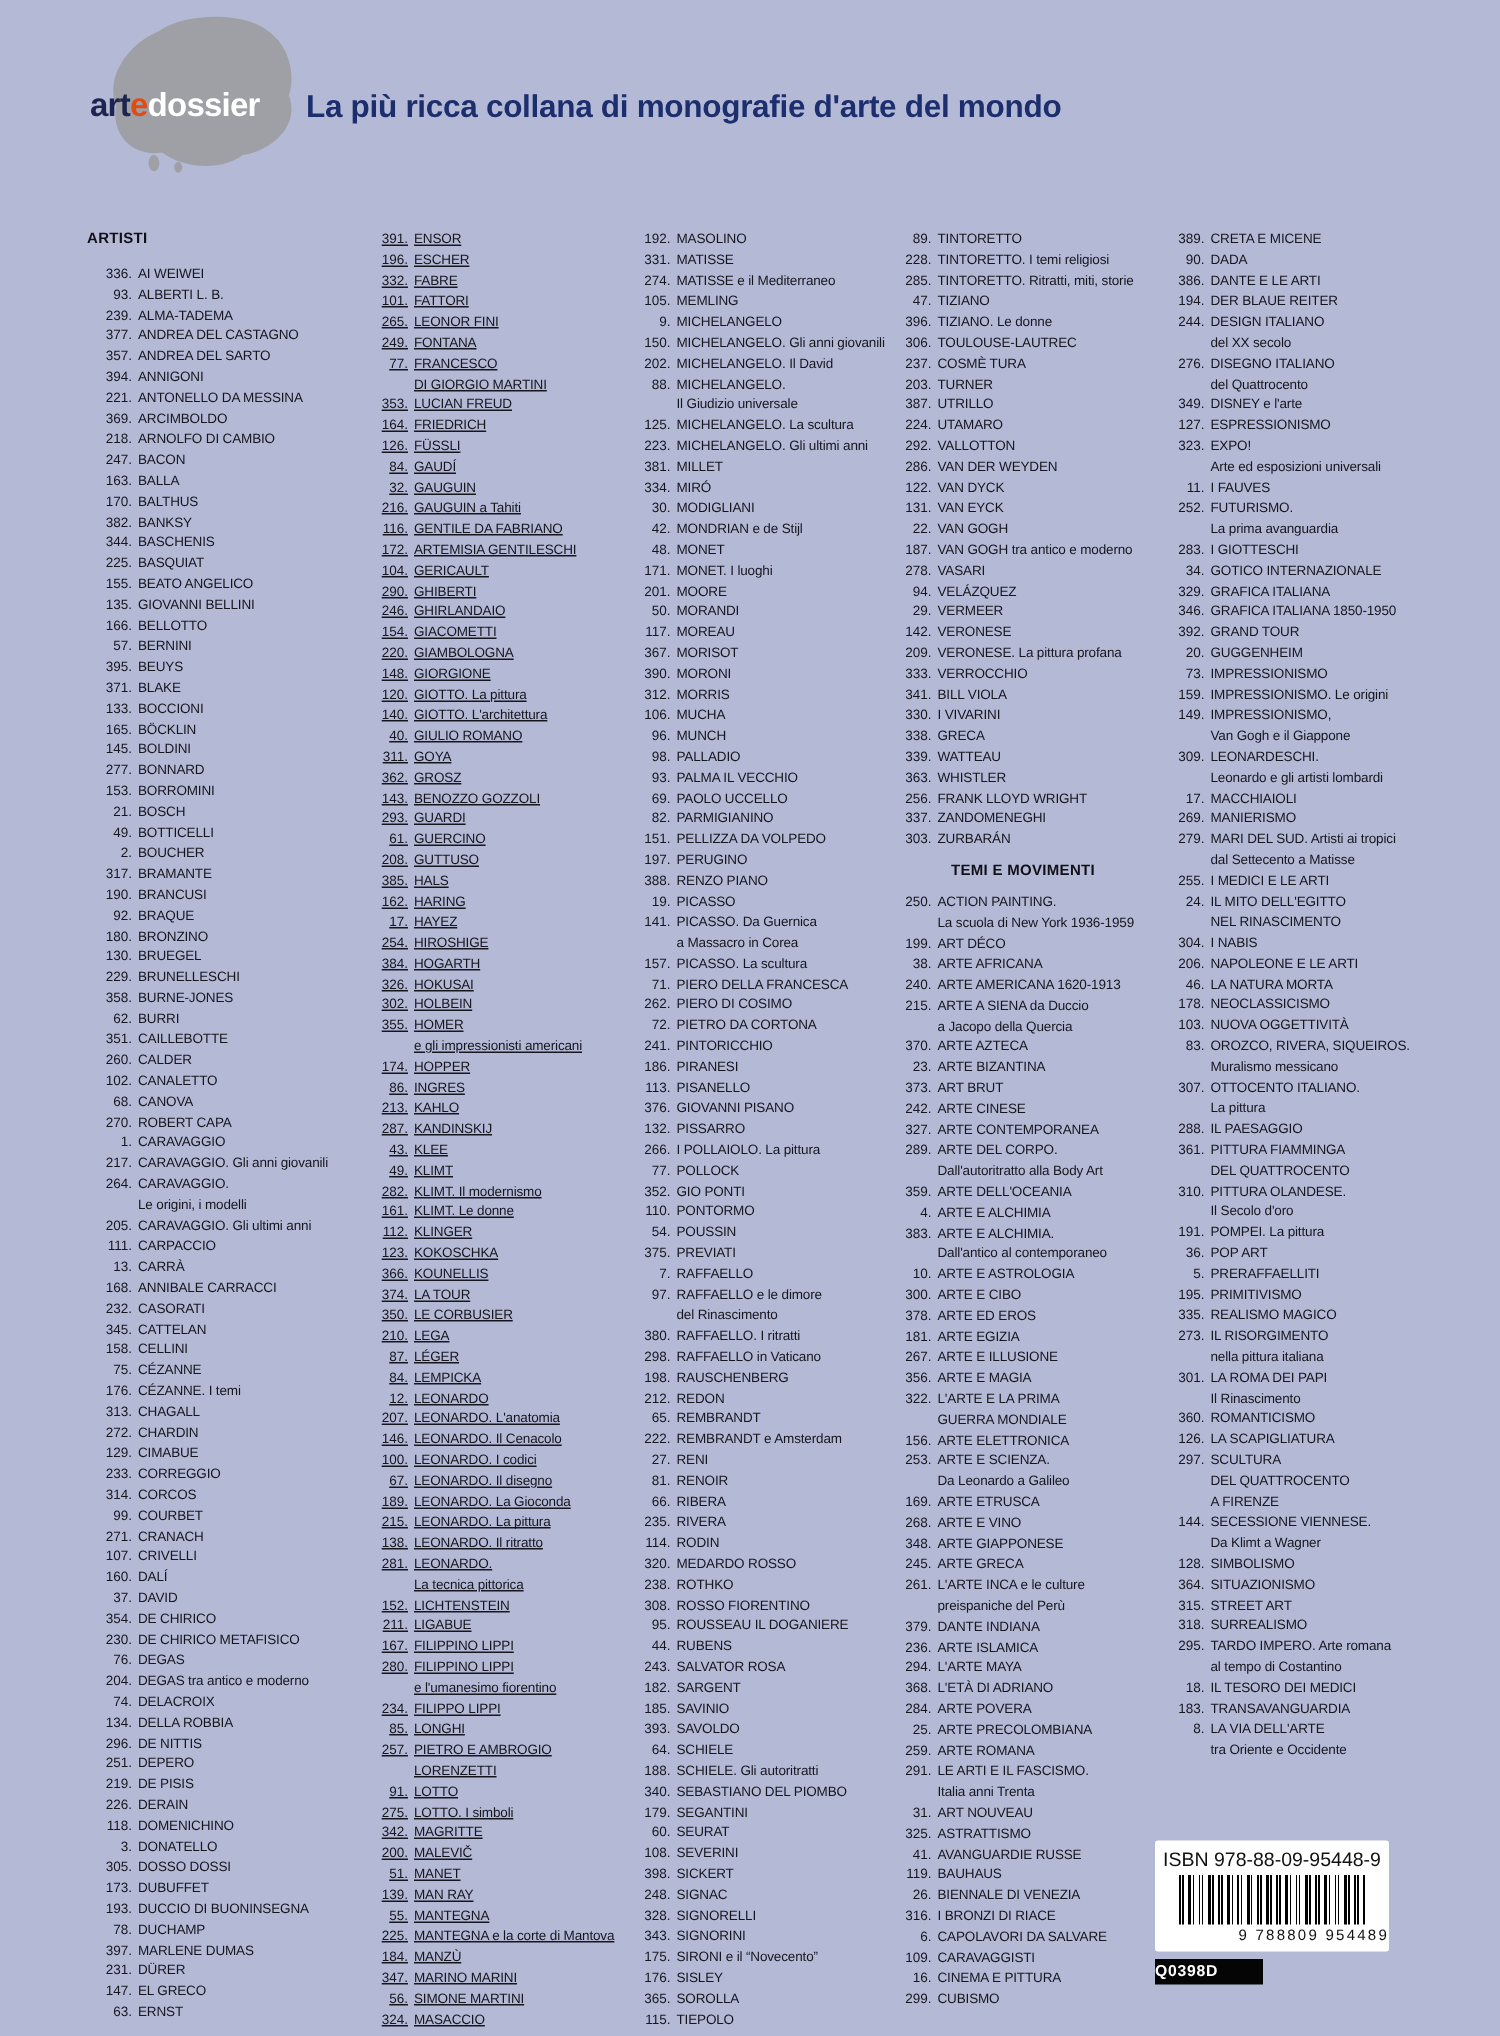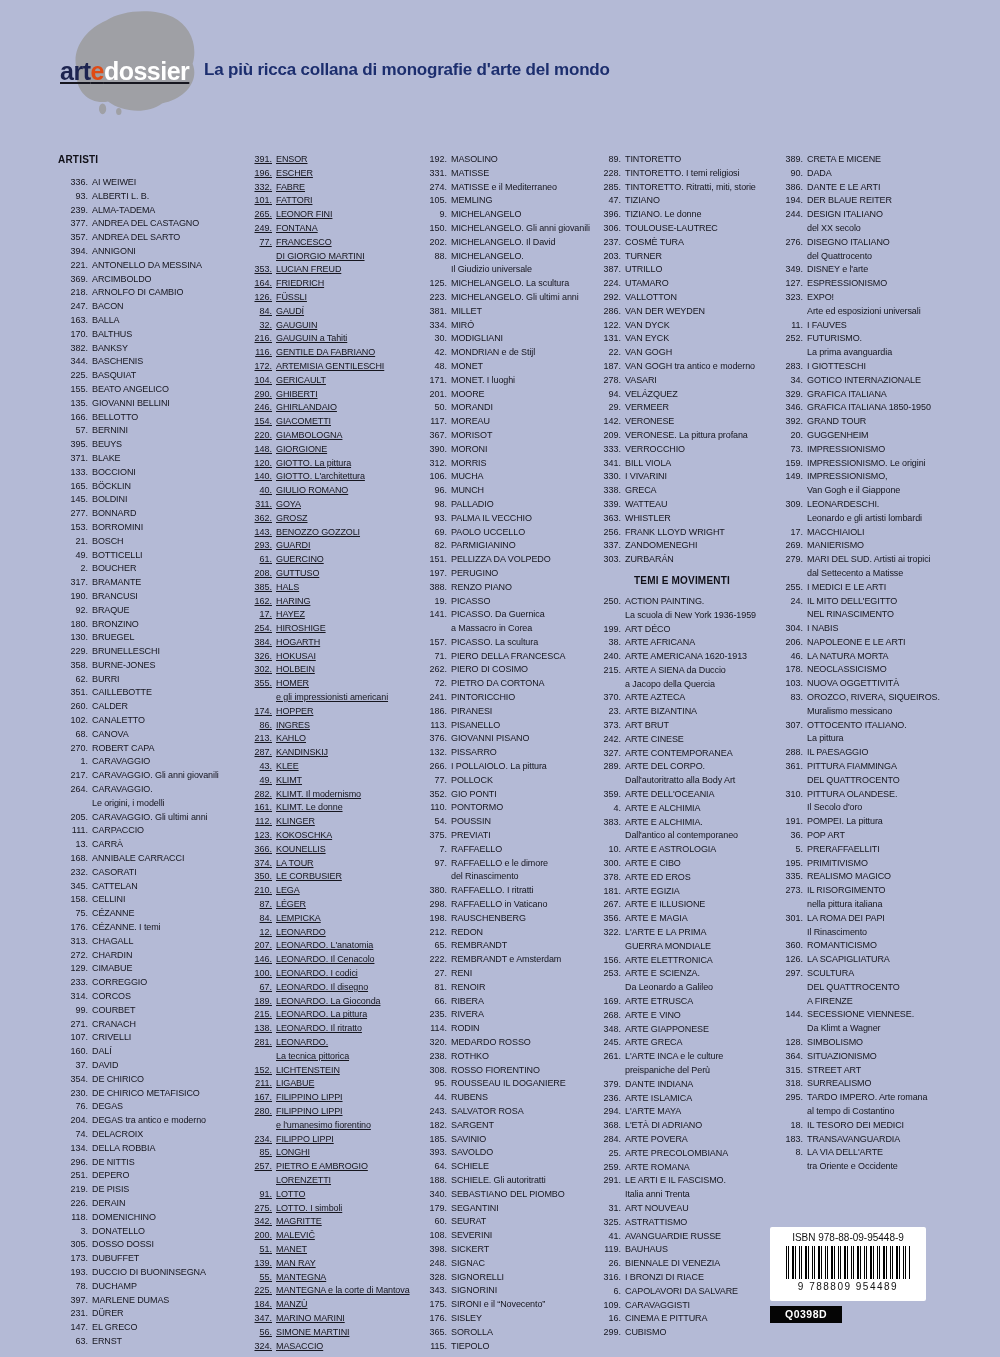--- a/index.html
+++ b/index.html
@@ -2,41 +2,41 @@
 <html><head>
 <meta charset="utf-8">
 <style>
   html,body{margin:0;padding:0;}
   body{
     width:1000px;height:1357px;position:relative;overflow:hidden;
     background:#b4bad6;color:#16161f;
     font-family:"Liberation Sans",sans-serif;
   }
   .logo-blob{position:absolute;left:72px;top:6px;width:126px;height:112px;}
-  .logo-text{position:absolute;left:60px;top:57px;font-size:25px;font-weight:bold;letter-spacing:-0.5px;white-space:nowrap;text-decoration:underline;}
+  .logo-text{position:absolute;left:60px;top:57px;font-size:22px;font-weight:bold;letter-spacing:-0.5px;white-space:nowrap;}
   .logo-art{color:#1d2450;}
   .logo-e{color:#e04b15;}
   .logo-dossier{color:#ffffff;}
-  .page-title{position:absolute;left:204px;top:60px;margin:0;font-size:17px;font-weight:bold;color:#1c2e6e;letter-spacing:-0.2px;white-space:nowrap;}
+  .page-title{position:absolute;left:204px;top:60px;margin:0;font-size:21px;font-weight:bold;color:#1c2e6e;letter-spacing:-0.2px;white-space:nowrap;}
   .list{position:absolute;left:58px;top:133px;display:flex;margin-top:20px;}
   .col{flex:0 0 auto;}
   .col-1{width:184px;}.col-2{width:175px;text-decoration:underline;}.col-3{width:174px;}.col-4{width:182px;}.col-5{width:190px;}
   .row{display:flex;align-items:flex-start;line-height:13.8px;font-size:9px;}
   .num{flex:0 0 30px;text-align:right;padding-right:4px;white-space:pre;}
   .txt{white-space:pre;letter-spacing:-0.1px;}
   .section-header{font-weight:bold;font-size:10px;line-height:14px;color:#101018;letter-spacing:0.2px;}
   .col-1 .section-header{margin-bottom:9px;}
   .col-4 .section-header{margin-top:7px;margin-bottom:7px;text-align:center;}
   .isbn-box{position:absolute;left:770px;top:1227px;width:156px;height:74px;background:#ffffff;border-radius:2px;padding-top:5px;box-sizing:border-box;}
-  .isbn-label{font-size:10px;text-align:center;color:#111;}
+  .isbn-label{font-size:13px;text-align:center;color:#111;}
   .barcode{height:33px;margin:3px 16px 0;
     background:repeating-linear-gradient(90deg,#000 0 1px,#fff 1px 2px,#000 2px 3px,#fff 3px 6px,#000 6px 8px,#fff 8px 9px,#000 9px 10px,#fff 10px 13px);}
-  .isbn-digits{font-size:10px;text-align:center;letter-spacing:1.5px;color:#111;margin-top:2px;}
+  .isbn-digits{font-size:10px;text-align:right;letter-spacing:1.5px;color:#111;margin-top:2px;}
   .product-code{position:absolute;left:770px;top:1306px;width:72px;height:17px;background:#050505;color:#fff;
-    font-size:10.5px;font-weight:bold;line-height:17px;padding-left:15px;box-sizing:border-box;letter-spacing:0.5px;}
+    font-size:10.5px;font-weight:bold;line-height:17px;padding-left:0;box-sizing:border-box;letter-spacing:0.5px;}
 </style>
 </head>
 <body>
 
 <header class="page-header">
   <svg class="logo-blob" viewBox="0 0 140 120" xmlns="http://www.w3.org/2000/svg" aria-hidden="true">
     <path d="M38 14 C55 2 92 0 112 10 C132 20 140 42 134 62 C142 82 124 102 100 106 C84 118 56 116 40 104 C18 108 2 90 6 70 C-2 48 14 24 38 14 Z" fill="#9fa0a5"></path>
     <ellipse cx="34" cy="112" rx="4" ry="6" fill="#9fa0a5"></ellipse>
     <ellipse cx="52" cy="115" rx="3" ry="4" fill="#9fa0a5"></ellipse>
   </svg>

